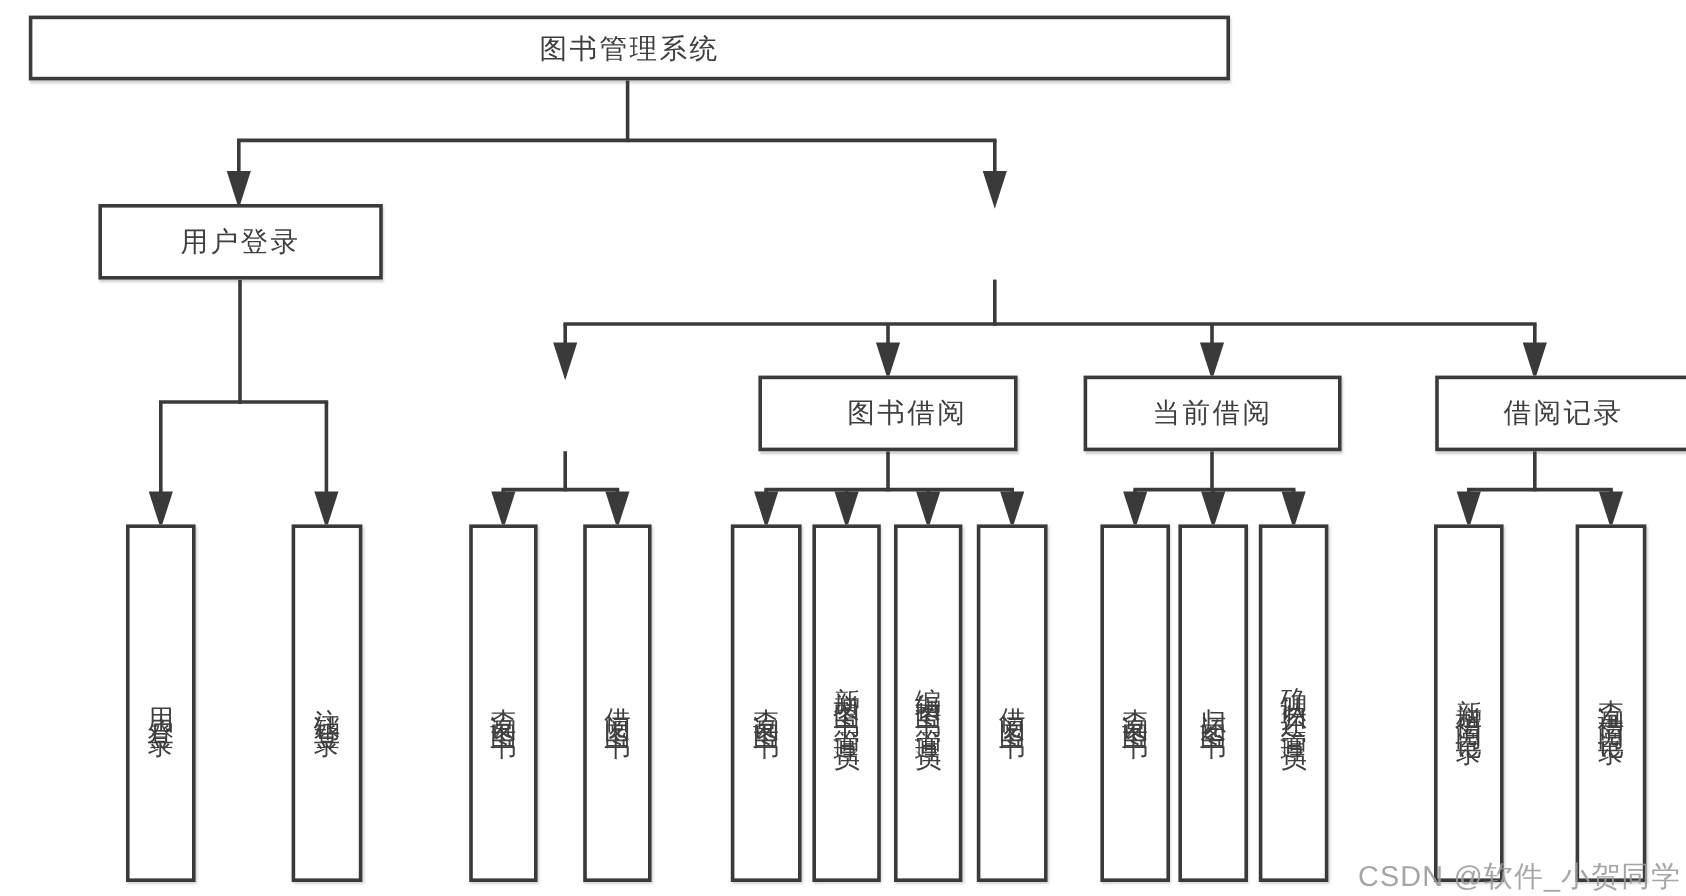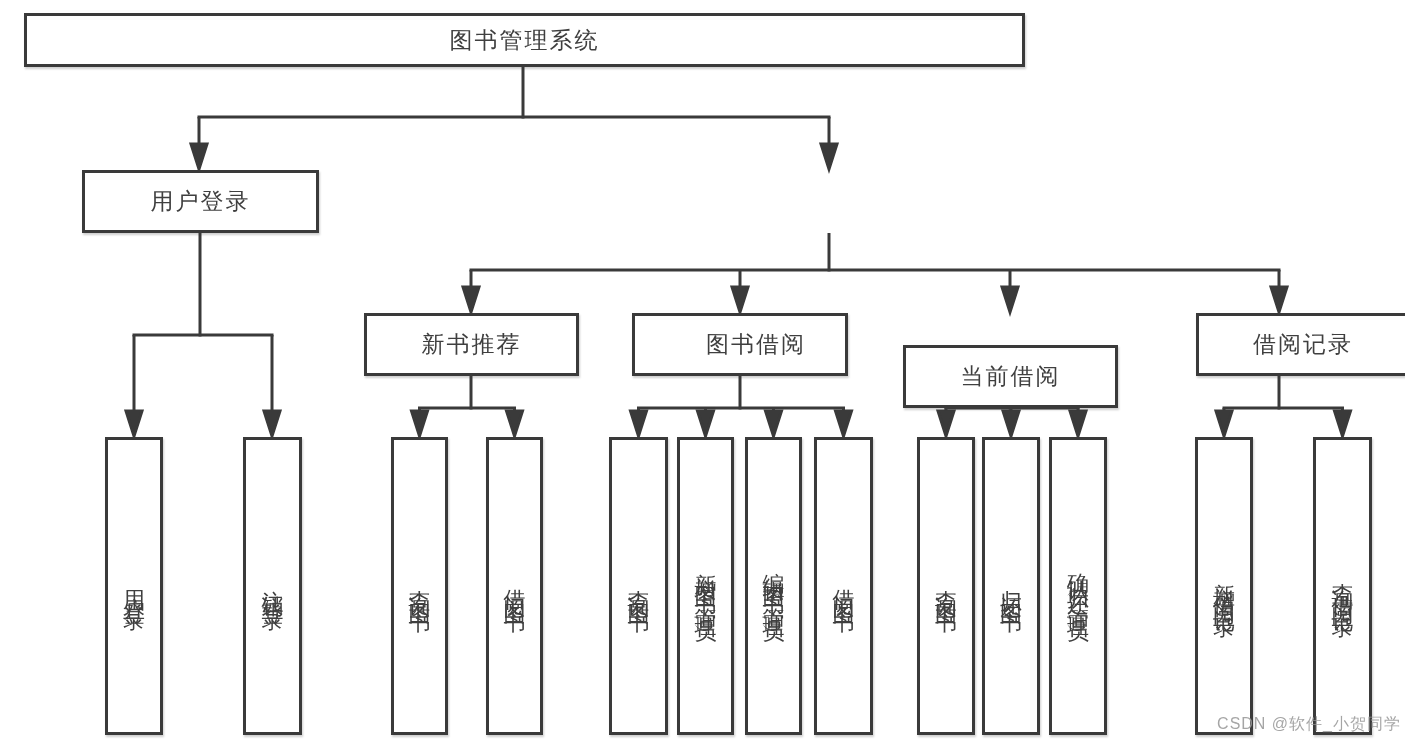--- a/index.html
+++ b/index.html
@@ -27,39 +27,39 @@
     writing-mode:vertical-rl;
     font-size:22px;letter-spacing:7px;line-height:1;
     text-align:center;
   }
   
   #b-root        {left:24px;  top:13px;  width:1001px;height:54px;}
   #b-l2-login    {left:82px;  top:170px; width:237px; height:63px;}
   #b-l2-mgmt     {left:711px; top:170px; width:236px; height:63px;}
   #b-l3-new      {left:364px; top:313px; width:215px; height:63px;}
   #b-l3-borrow   {left:632px; top:313px; width:216px; height:63px;padding-left:32px;}
-  #b-l3-current  {left:903px; top:313px; width:215px; height:63px;margin-top:32px;}
+  #b-l3-current  {left:903px; top:313px; width:215px; height:63px;}
   #b-l3-records  {left:1172px;top:313px; width:214px; height:63px;margin-left:24px;}
   .leaf          {top:437px;height:298px;}
   #b-leaf-login      {left:105px; width:58px;}
   #b-leaf-logout     {left:243px; width:59px;}
   #b-leaf-new-query  {left:391px; width:57px;}
   #b-leaf-new-borrow {left:486px; width:57px;}
   #b-leaf-bb-query   {left:609px; width:59px;}
   #b-leaf-bb-add     {left:677px; width:57px;}
   #b-leaf-bb-edit    {left:745px; width:57px;}
   #b-leaf-bb-borrow  {left:814px; width:59px;}
   #b-leaf-cur-query  {left:917px; width:58px;}
   #b-leaf-cur-return {left:982px; width:58px;}
   #b-leaf-cur-confirm{left:1049px;width:58px;}
   #b-leaf-rec-add    {left:1195px;width:58px;}
   #b-leaf-rec-query  {left:1313px;width:59px;}
   .watermark{
     position:absolute;right:4px;top:714px;
-    font-size:16px;letter-spacing:1px;
+    font-size:24px;letter-spacing:1px;
     color:#9c9c9c;opacity:0.9;white-space:nowrap;
   }
 </style>
 </head>
 <body>
 
 <div class="canvas">
 
   <svg class="connectors" viewBox="0 0 1405 747">
 
@@ -105,23 +105,20 @@
   </svg>
 
   <div class="box h" id="b-root">
     <span>图书管理系统</span>
   </div>
 
   <div class="box h" id="b-l2-login">
     <span>用户登录</span>
   </div>
 
-  <div class="box h" id="b-l3-new">
-    <span>新书推荐</span>
-  </div>
   <div class="box h" id="b-l3-borrow">
     <span>图书借阅</span>
   </div>
   <div class="box h" id="b-l3-current">
     <span>当前借阅</span>
   </div>
   <div class="box h" id="b-l3-records">
     <span>借阅记录</span>
   </div>
 

